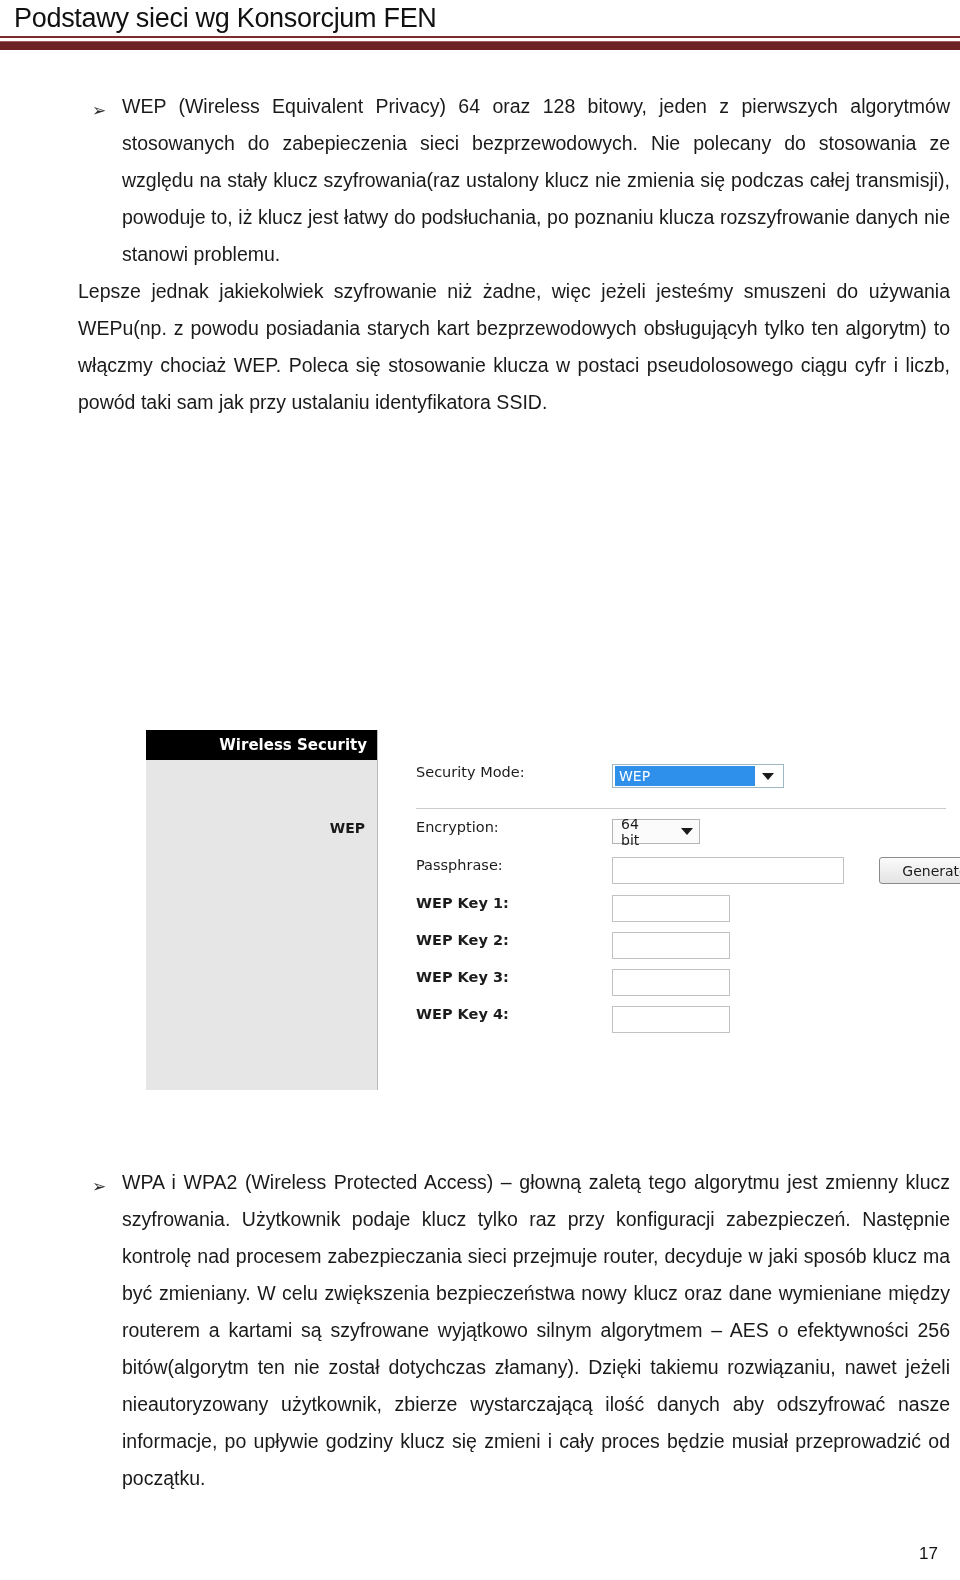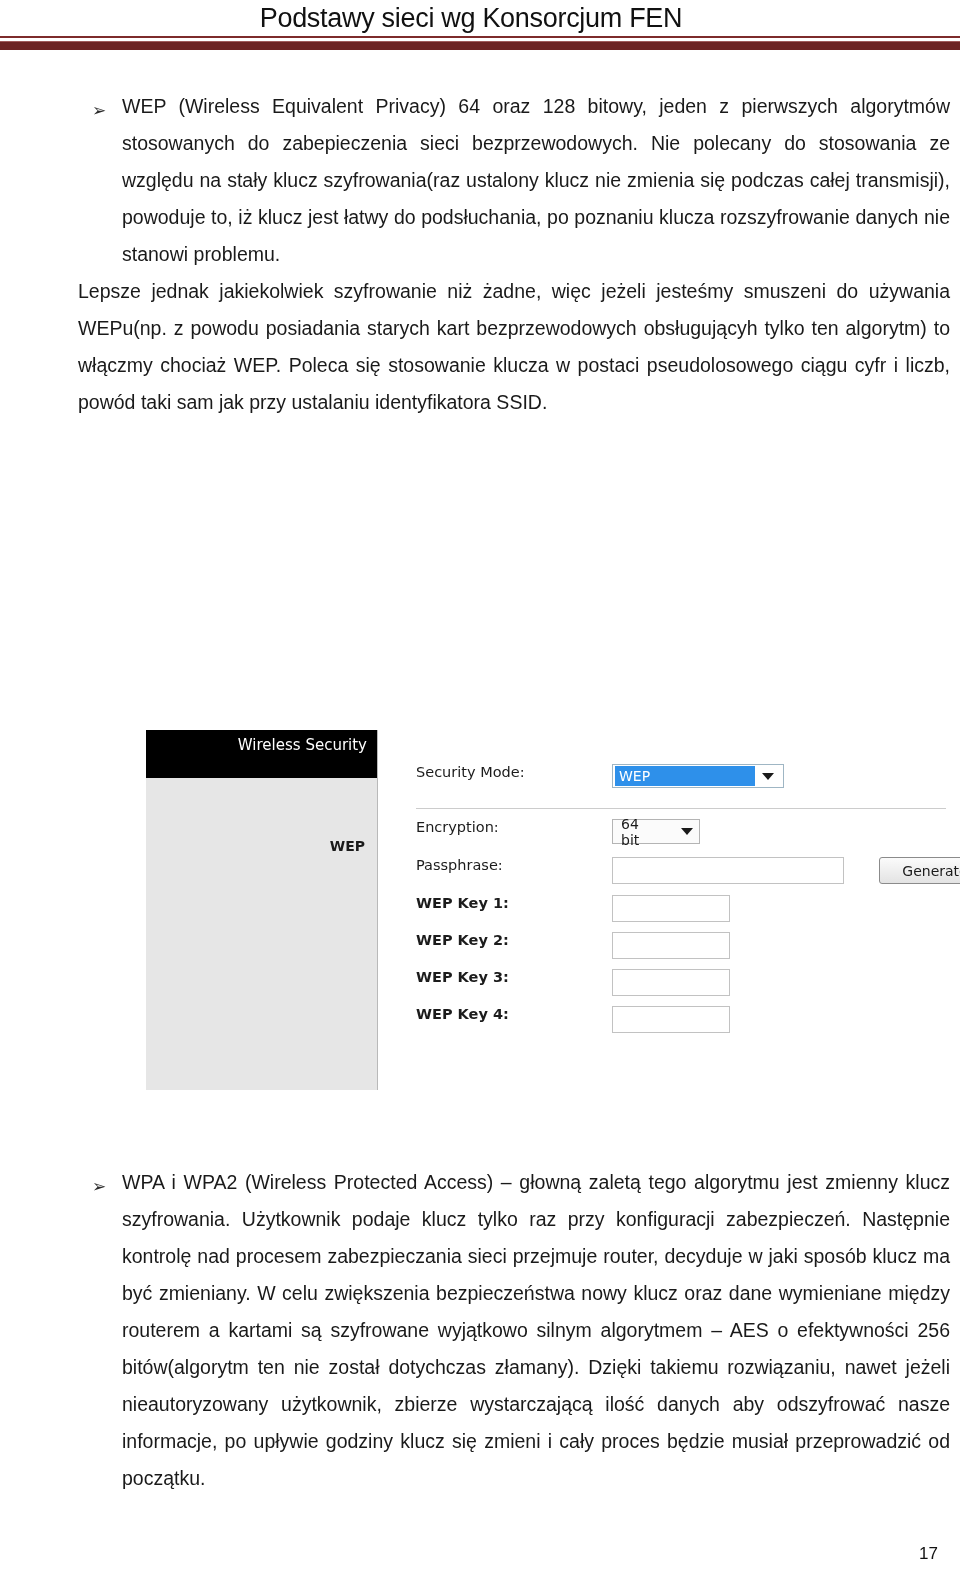--- a/index.html
+++ b/index.html
@@ -16,21 +16,20 @@
     color: #000000;
     overflow: hidden;
   }
 
   
   .page-header {
     position: absolute;
     left: 0;
     top: 0;
     width: 928px;
-    text-align: center;
   }
   .header-title {
     font-size: 27px;
     font-weight: 400;
     letter-spacing: -0.3px;
     color: #111111;
     padding: 2px 0 0 14px;
     line-height: 32px;
     white-space: nowrap;
   }
@@ -99,25 +98,25 @@
     position: absolute;
     left: 0;
     top: 0;
     width: 232px;
     height: 360px;
     background: #e6e6e6;
     border-right: 1px solid #b9b9b9;
     box-sizing: border-box;
   }
   .router-sidebar-header {
-    height: 48px;
+    height: 30px;
     background: #000000;
     color: #ffffff;
     font-size: 15px;
-    font-weight: normal;
+    font-weight: bold;
     text-align: right;
     line-height: 30px;
     padding-right: 10px;
     box-sizing: border-box;
   }
   .router-sidebar-label {
     margin-top: 60px;
     text-align: right;
     padding-right: 12px;
     font-size: 14px;

